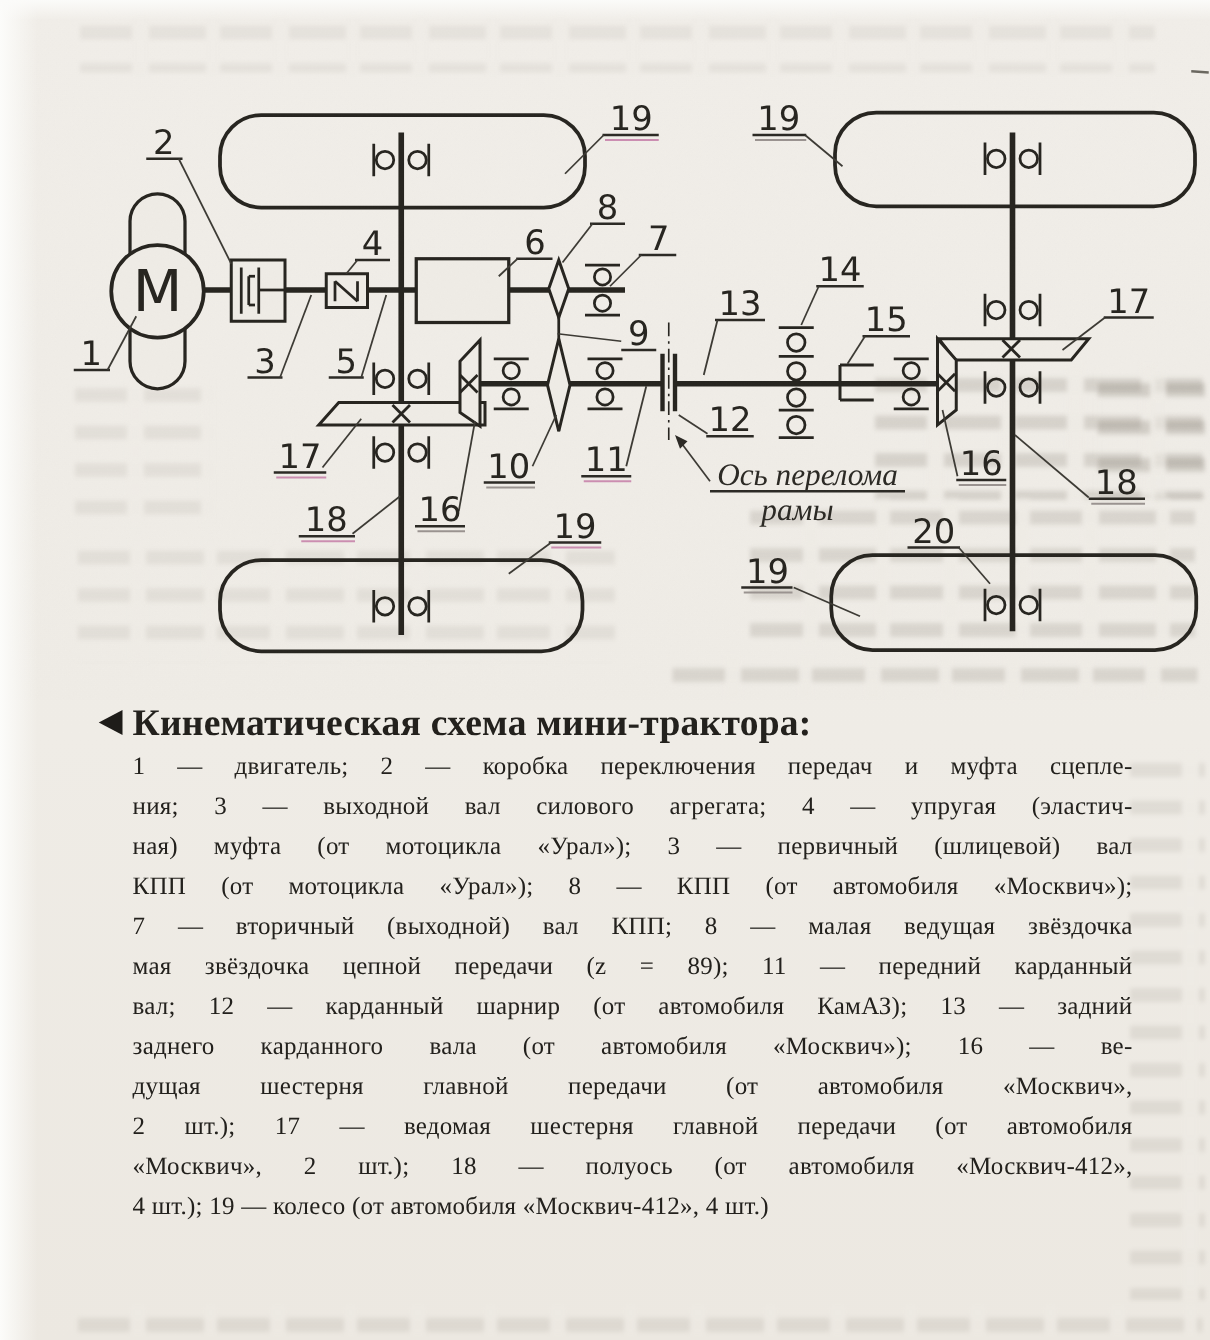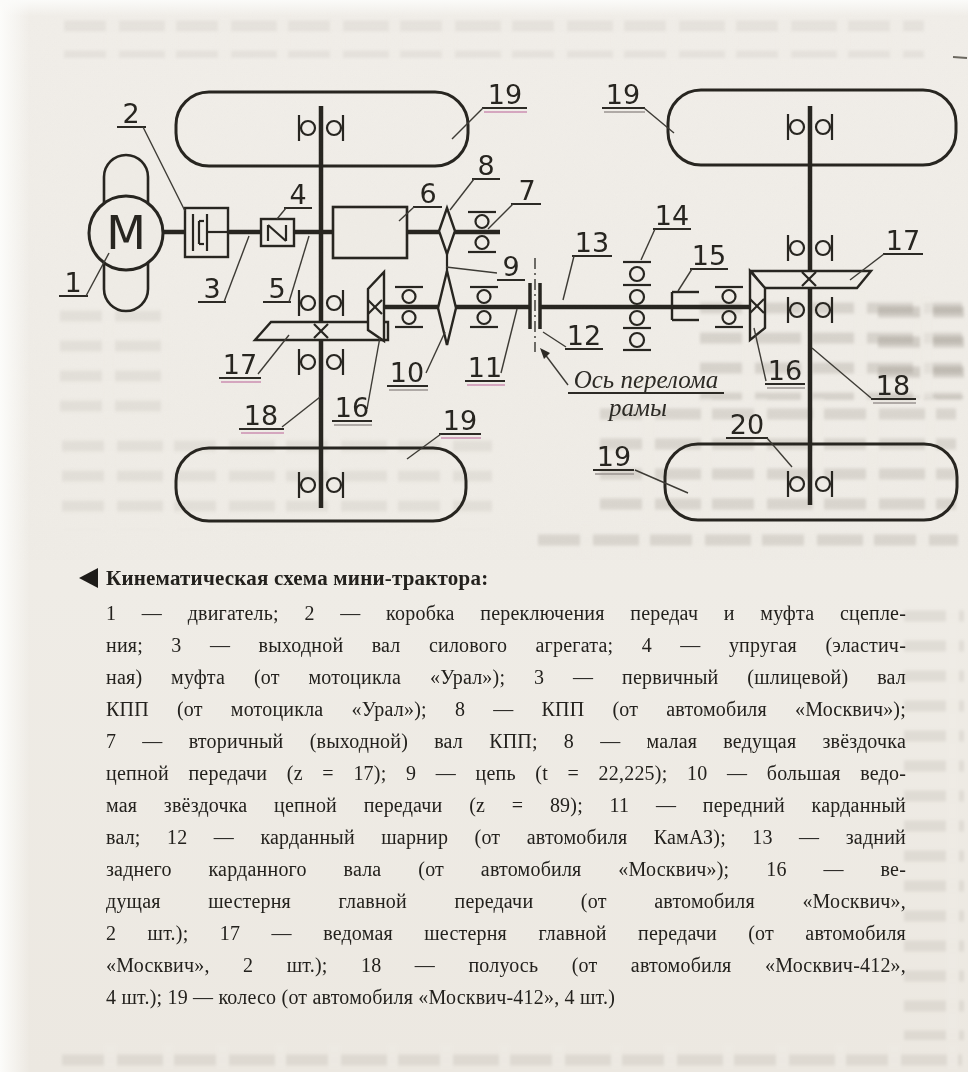--- a/index.html
+++ b/index.html
@@ -11,21 +11,21 @@
   .edge-left{position:absolute;left:0;top:0;width:30px;height:1072px;
         background:linear-gradient(90deg,#fcfcfa 0%,rgba(252,252,250,0) 100%);z-index:5;}
   .edge-top{position:absolute;left:0;top:0;width:968px;height:16px;
         background:linear-gradient(180deg,#fbfbf9 0%,rgba(251,251,249,0) 100%);z-index:5;}
   .ghost{position:absolute;pointer-events:none;filter:blur(1.7px);z-index:1;
         background-image:
           repeating-linear-gradient(90deg, rgba(239,236,230,0) 0 42px, rgba(239,236,230,.96) 42px 55px, rgba(239,236,230,0) 55px 101px, rgba(239,236,230,.96) 101px 112px),
           repeating-linear-gradient(180deg, rgba(0,0,0,0) 0 9px, rgba(122,114,103,.42) 12px 20px, rgba(0,0,0,0) 23px 30px);}
   svg.diagram{position:absolute;left:0;top:0;z-index:3;}
   .legend{position:absolute;left:106px;top:562px;width:800px;z-index:4;}
-  .legend-title{position:relative;font-weight:bold;font-size:21px;line-height:33px;margin:0 0 2px 0;
+  .legend-title{position:relative;font-weight:bold;font-size:30px;line-height:33px;margin:0 0 2px 0;
         letter-spacing:.2px;}
   .marker{position:absolute;left:-27px;top:6px;width:0;height:0;
         border-top:10px solid transparent;border-bottom:10px solid transparent;
         border-right:19px solid #1e1c19;}
   .legend-line{font-size:20px;line-height:32px;letter-spacing:.2px;
         text-align:justify;text-align-last:justify;}
   .legend-line.last{text-align-last:left;}
   
   .ink{stroke:#26241f;fill:none;}
   .fillpaper{fill:#efece6;stroke:#26241f;}
@@ -275,21 +275,20 @@
 
   <div class="legend">
     <h2 class="legend-title">
       <span class="marker"></span><span>Кинематическая схема мини-трактора:</span>
     </h2>
     <div class="legend-line">1 — двигатель; 2 — коробка переключения передач и муфта сцепле-</div>
     <div class="legend-line">ния; 3 — выходной вал силового агрегата; 4 — упругая (эластич-</div>
     <div class="legend-line">ная) муфта (от мотоцикла «Урал»); 3 — первичный (шлицевой) вал</div>
     <div class="legend-line">КПП (от мотоцикла «Урал»); 8 — КПП (от автомобиля «Москвич»);</div>
     <div class="legend-line">7 — вторичный (выходной) вал КПП; 8 — малая ведущая звёздочка</div>
-    <div class="legend-line">цепной передачи (z = 17); 9 — цепь (t = 22,225); 10 — большая ведо-</div>
     <div class="legend-line">мая звёздочка цепной передачи (z = 89); 11 — передний карданный</div>
     <div class="legend-line">вал; 12 — карданный шарнир (от автомобиля КамАЗ); 13 — задний</div>
     <div class="legend-line">заднего карданного вала (от автомобиля «Москвич»); 16 — ве-</div>
     <div class="legend-line">дущая шестерня главной передачи (от автомобиля «Москвич»,</div>
     <div class="legend-line">2 шт.); 17 — ведомая шестерня главной передачи (от автомобиля</div>
     <div class="legend-line">«Москвич», 2 шт.); 18 — полуось (от автомобиля «Москвич-412»,</div>
     <div class="legend-line last">4 шт.); 19 — колесо (от автомобиля «Москвич-412», 4 шт.)</div>
   </div>
 
   <div class="edge-left"></div>

